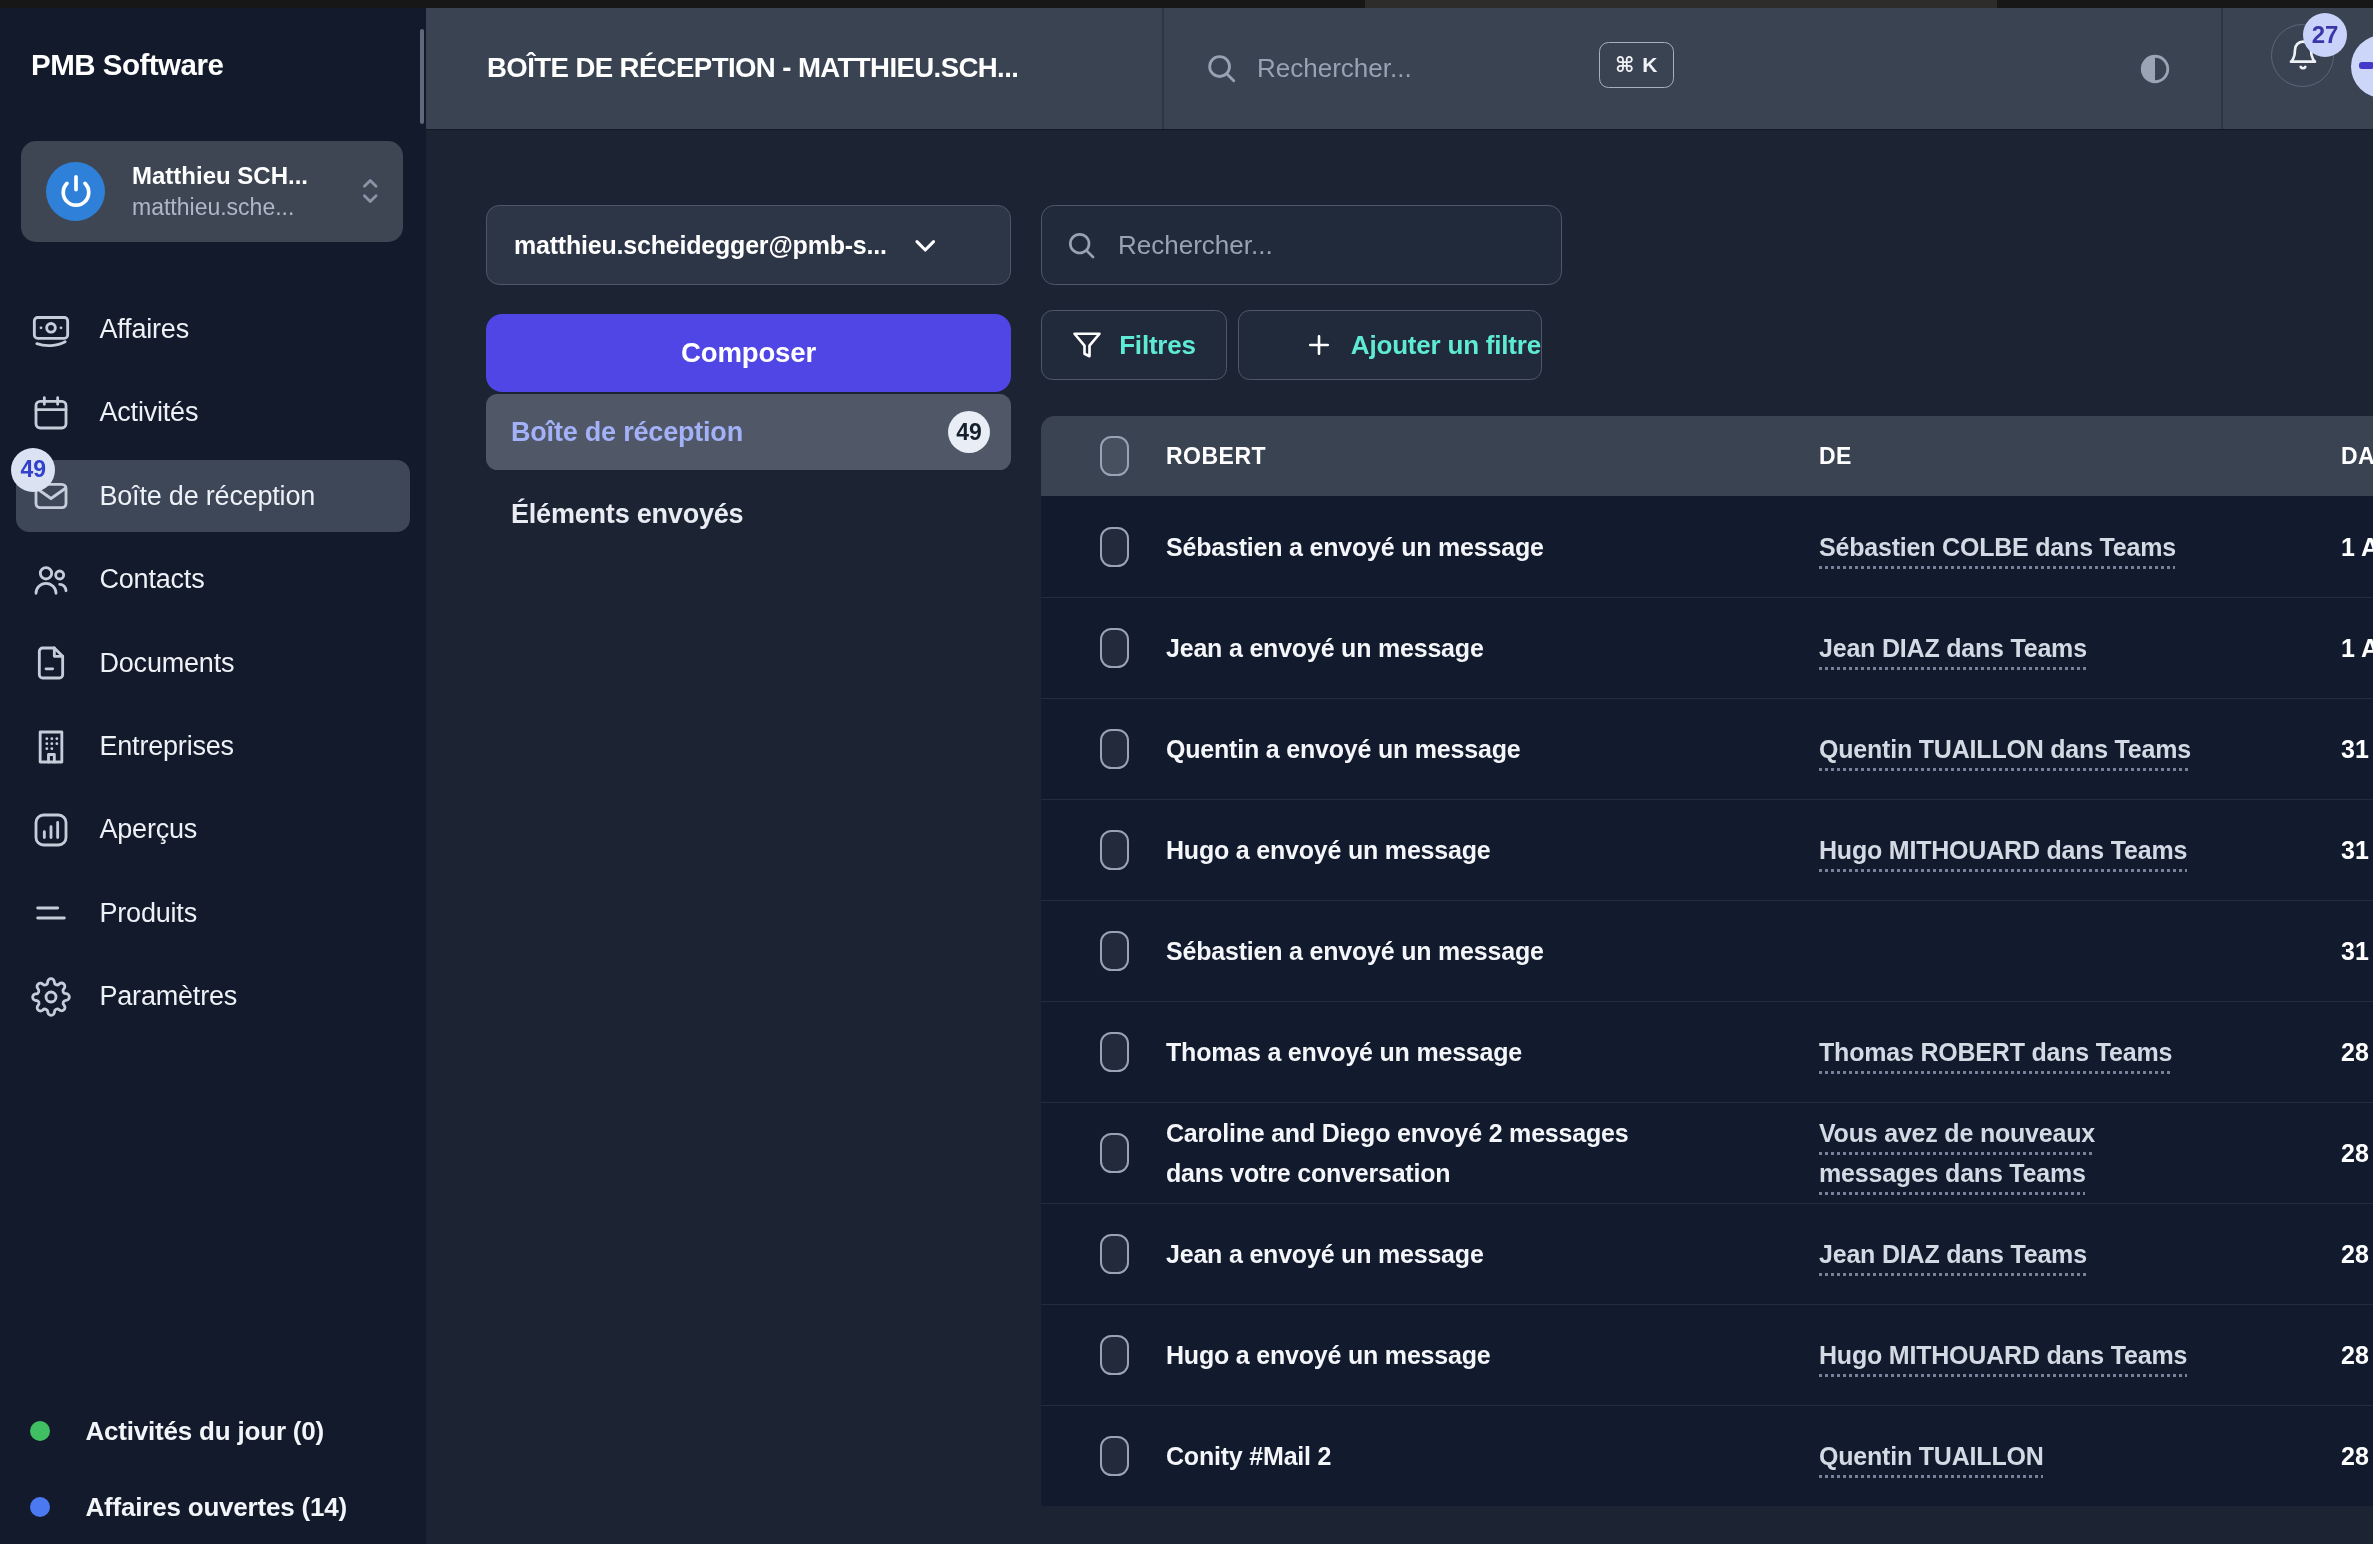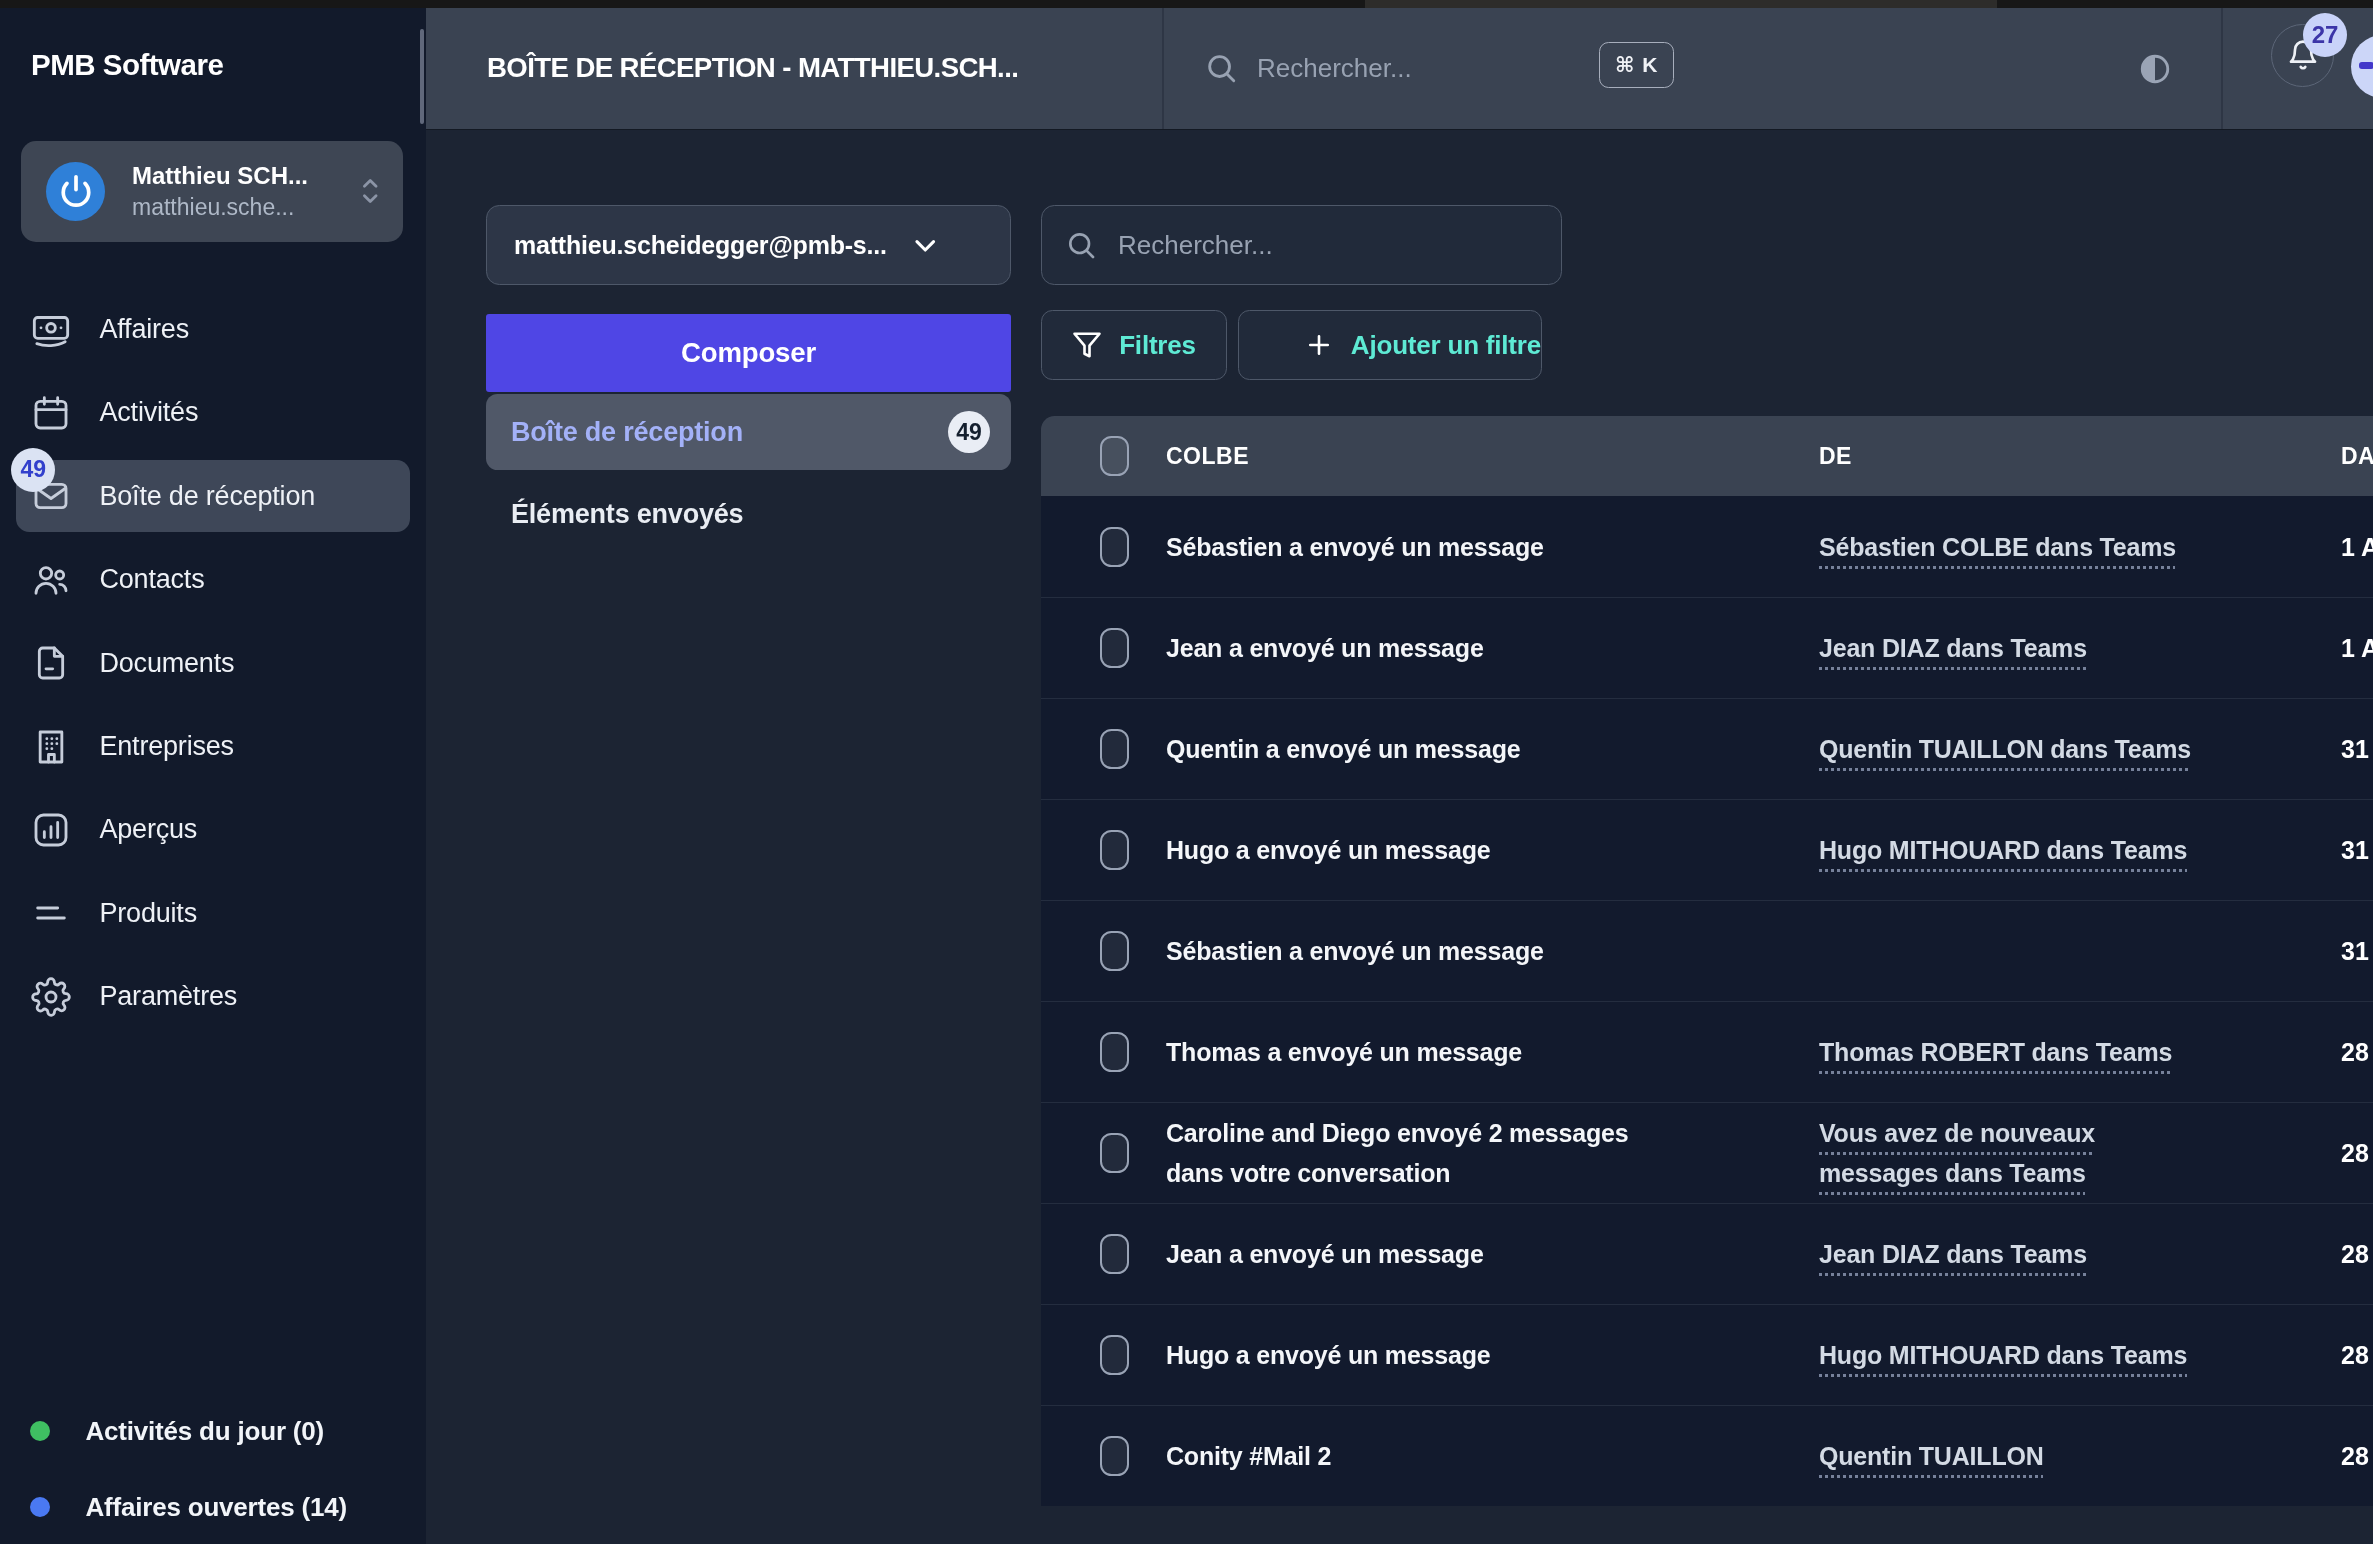--- a/index.html
+++ b/index.html
@@ -52,21 +52,21 @@
   .bell-wrap{position:absolute;left:1845px;top:16px;width:63px;height:63px;border:1.9px solid #5c6678;border-radius:50%;display:flex;align-items:center;justify-content:center;cursor:pointer;}
   .bell-wrap svg{width:32px;height:32px;stroke:#eef1f6;stroke-width:2;fill:none;stroke-linecap:round;stroke-linejoin:round;}
   .bell-badge{position:absolute;left:1877px;top:5.7px;width:44px;height:44px;border-radius:50%;background:#c9d3f9;color:#3c35a8;font-size:24px;font-weight:700;display:flex;align-items:center;justify-content:center;}
   .avatar{position:absolute;left:1925px;top:27px;width:63px;height:63px;border-radius:50%;background:#ccd6f8;cursor:pointer;}
   .avatar .mark{position:absolute;left:7.6px;top:27.6px;width:15px;height:6.7px;border-radius:2.9px;background:#4338ca;}
   
   .account-select{position:absolute;left:486px;top:205px;width:525px;height:80px;border:1.9px solid #4e5869;border-radius:13.3px;background:#2d3647;display:flex;align-items:center;padding:0 27px;cursor:pointer;}
   .account-select .acct{flex:1;font-size:25px;font-weight:700;color:#ffffff;letter-spacing:-0.2px;white-space:nowrap;overflow:hidden;}
   .account-select .chev{width:28.5px;height:28.5px;flex:0 0 auto;margin-right:44px;margin-left:11.4px;}
   .chev svg{width:28.5px;height:28.5px;stroke:#ffffff;stroke-width:2.6;fill:none;stroke-linecap:round;stroke-linejoin:round;}
-  .compose-btn{position:absolute;left:486px;top:314px;width:525px;height:78px;border:none;border-radius:3px;background:#4f46e5;color:#ffffff;font-size:27.6px;font-weight:700;font-family:inherit;letter-spacing:-0.2px;cursor:pointer;}
+  .compose-btn{position:absolute;left:486px;top:314px;width:525px;height:78px;border:none;border-radius:16px;background:#4f46e5;color:#ffffff;font-size:27.6px;font-weight:700;font-family:inherit;letter-spacing:-0.2px;cursor:pointer;}
   .folder{position:absolute;left:486px;width:525px;height:76px;border-radius:11.4px;display:flex;align-items:center;padding:0 21px 0 25px;cursor:pointer;}
   .folder.selected{top:394px;background:#505868;}
   .folder.selected .folder-label{color:#a3b1f8;}
   .folder.plain{top:476px;padding-left:25px;}
   .folder-label{font-size:27px;font-weight:600;color:#e9edf3;letter-spacing:-0.2px;}
   .folder-badge{margin-left:auto;min-width:42px;height:42px;border-radius:21px;background:#e9edf5;color:#15202f;font-size:23px;font-weight:700;display:flex;align-items:center;justify-content:center;padding:0 5.7px;}
   
   .list-search{position:absolute;left:1041px;top:205px;width:521px;height:80px;border:1.9px solid #4e5869;border-radius:13.3px;background:#212a3a;display:flex;align-items:center;padding:0 23px;}
   .list-search .sicon{width:32px;height:32px;color:#98a2b2;flex:0 0 auto;}
   .list-search input{margin-left:19px;flex:1;background:transparent;border:none;outline:none;font-size:26px;color:#dfe4ec;font-family:inherit;min-width:0;}
@@ -284,21 +284,21 @@
   <div class="filter-btn btn-addfilter">
     <svg viewBox="0 0 24 24">
         <path d="M12 5v14M5 12h14"></path>
       </svg>
     <span>Ajouter un filtre</span>
   </div>
 
   <div class="mailtable">
     <div class="thead">
       <span class="cb"></span>
-      <span class="col col-objet">COLBE</span>
+      <span class="col col-objet">ROBERT</span>
       <span class="col col-de">DE</span>
       <span class="col col-date">DA</span>
     </div>
     <div id="rows-container">
   <div class="mailrow">
     <span class="cb"></span>
     <span class="subj">Sébastien a envoyé un message</span>
     <span class="from">Sébastien COLBE dans Teams</span>
     <span class="mdate">1 A</span>
   </div>

